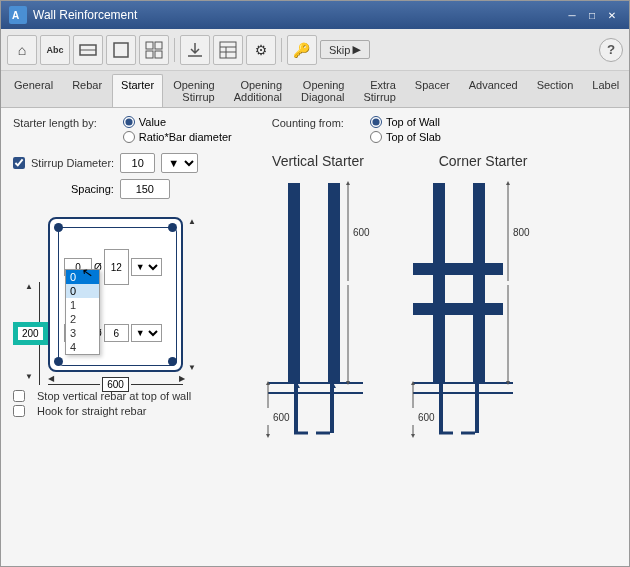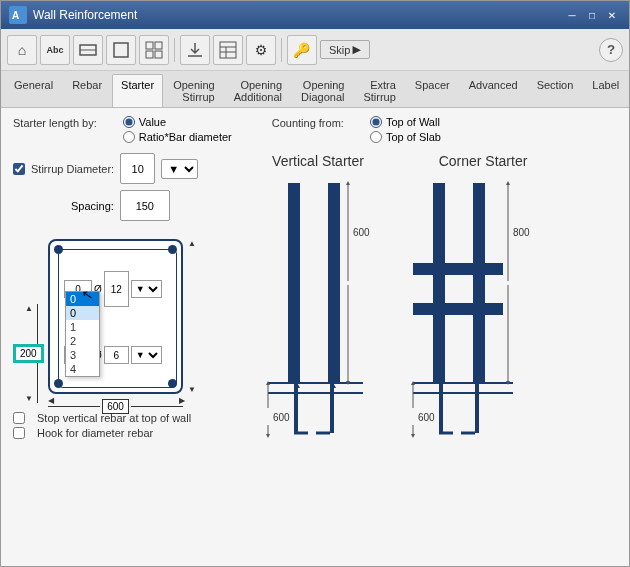--- a/index.html
+++ b/index.html
@@ -110,21 +110,21 @@
       margin-top: 10px;
       align-items: flex-start;
     }
 
     
     .left-panel { width: 220px; flex-shrink: 0; }
     .stirrup-row { display: flex; align-items: center; gap: 6px; margin-bottom: 6px; }
     .stirrup-label { font-size: 11px; color: #333; }
     .checkbox-input { width: 12px; height: 12px; cursor: pointer; accent-color: #2d5086; }
     .number-input {
-      width: 45px; height: 31px; border: 1px solid #999; border-radius: 2px;
+      width: 45px; height: 20px; border: 1px solid #999; border-radius: 2px;
       padding: 0 3px; font-size: 11px; background: white; text-align: center;
     }
     .small-select {
       height: 20px; border: 1px solid #999; border-radius: 2px;
       font-size: 11px; background: white; padding: 0 2px; cursor: pointer;
     }
     .spacing-row { display: flex; align-items: center; gap: 6px; margin-bottom: 8px; }
     .dropdown-item {
       padding: 1px 4px;
       font-size: 11px;
@@ -271,21 +271,21 @@
 
         <div class="spacing-row">
           <span style="margin-left:58px;">Spacing:</span>
           <input type="text" class="number-input" value="150" style="width: 50px;">
         </div>
 
         <div style="position:relative; width:210px; height:175px;">
 
           <div style="position:absolute; left:0; top:75px; display:flex; flex-direction:column; align-items:center;">
             <div style="width:1px; height:40px; background:#333; margin-left:18px;"></div>
-            <div style="border:3px solid #14b8a6; padding:1px 4px; font-size:10px; background:white; white-space:nowrap;">200</div>
+            <div style="border:5px solid #14b8a6; padding:1px 4px; font-size:10px; background:white; white-space:nowrap;">200</div>
             <div style="width:1px; height:40px; background:#333; margin-left:18px;"></div>
           </div>
 
           <div style="position:absolute; left:12px; top:75px; font-size:8px; color:#333;">▲</div>
           <div style="position:absolute; left:12px; top:165px; font-size:8px; color:#333;">▼</div>
 
           <div style="position:absolute; left:35px; top:10px; width:135px; height:155px; border:2px solid #1a3a6b; border-radius:8px; background:white;">
 
             <div style="position:absolute; left:8px; top:8px; width:119px; height:139px; border:1.5px solid #1a3a6b; border-radius:5px;"></div>
 
@@ -335,21 +335,21 @@
           </div>
         </div>
 
         <div style="margin-top:8px;">
           <div class="checkbox-row">
             <input type="checkbox" class="checkbox-input" style="">
             <span>Stop vertical rebar at top of wall</span>
           </div>
           <div class="checkbox-row">
             <input type="checkbox" class="checkbox-input" style="">
-            <span>Hook for diameter rebar</span>
+            <span>Hook for straight rebar</span>
           </div>
         </div>
       </div>
 
       <div class="diagram-column">
         <div class="section-label">Vertical Starter</div>
         <svg width="130" height="280" viewBox="0 0 130 280">
 
           <rect x="35" y="10" width="12" height="200" fill="#1a3a6b"></rect>
 

